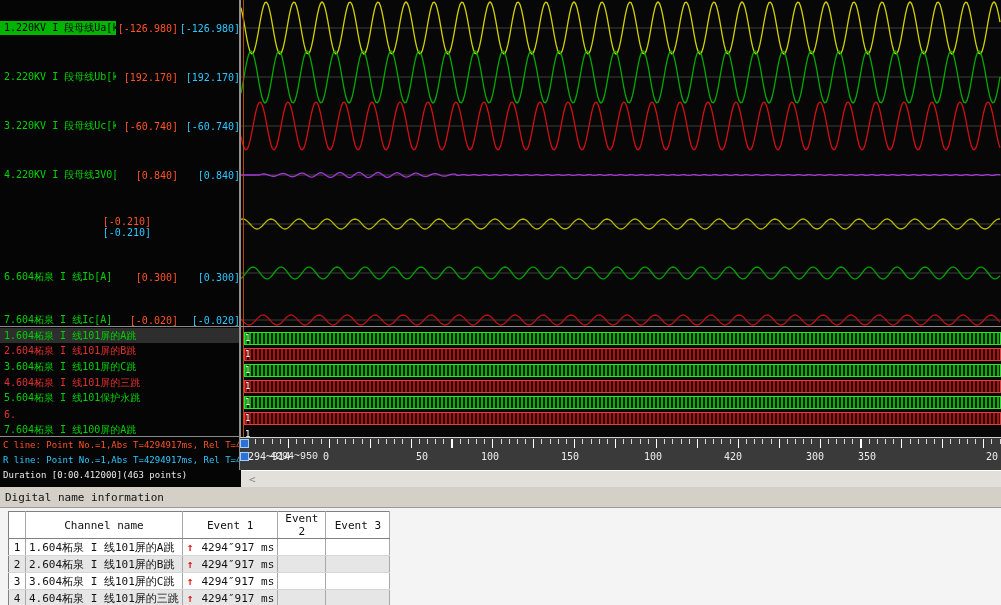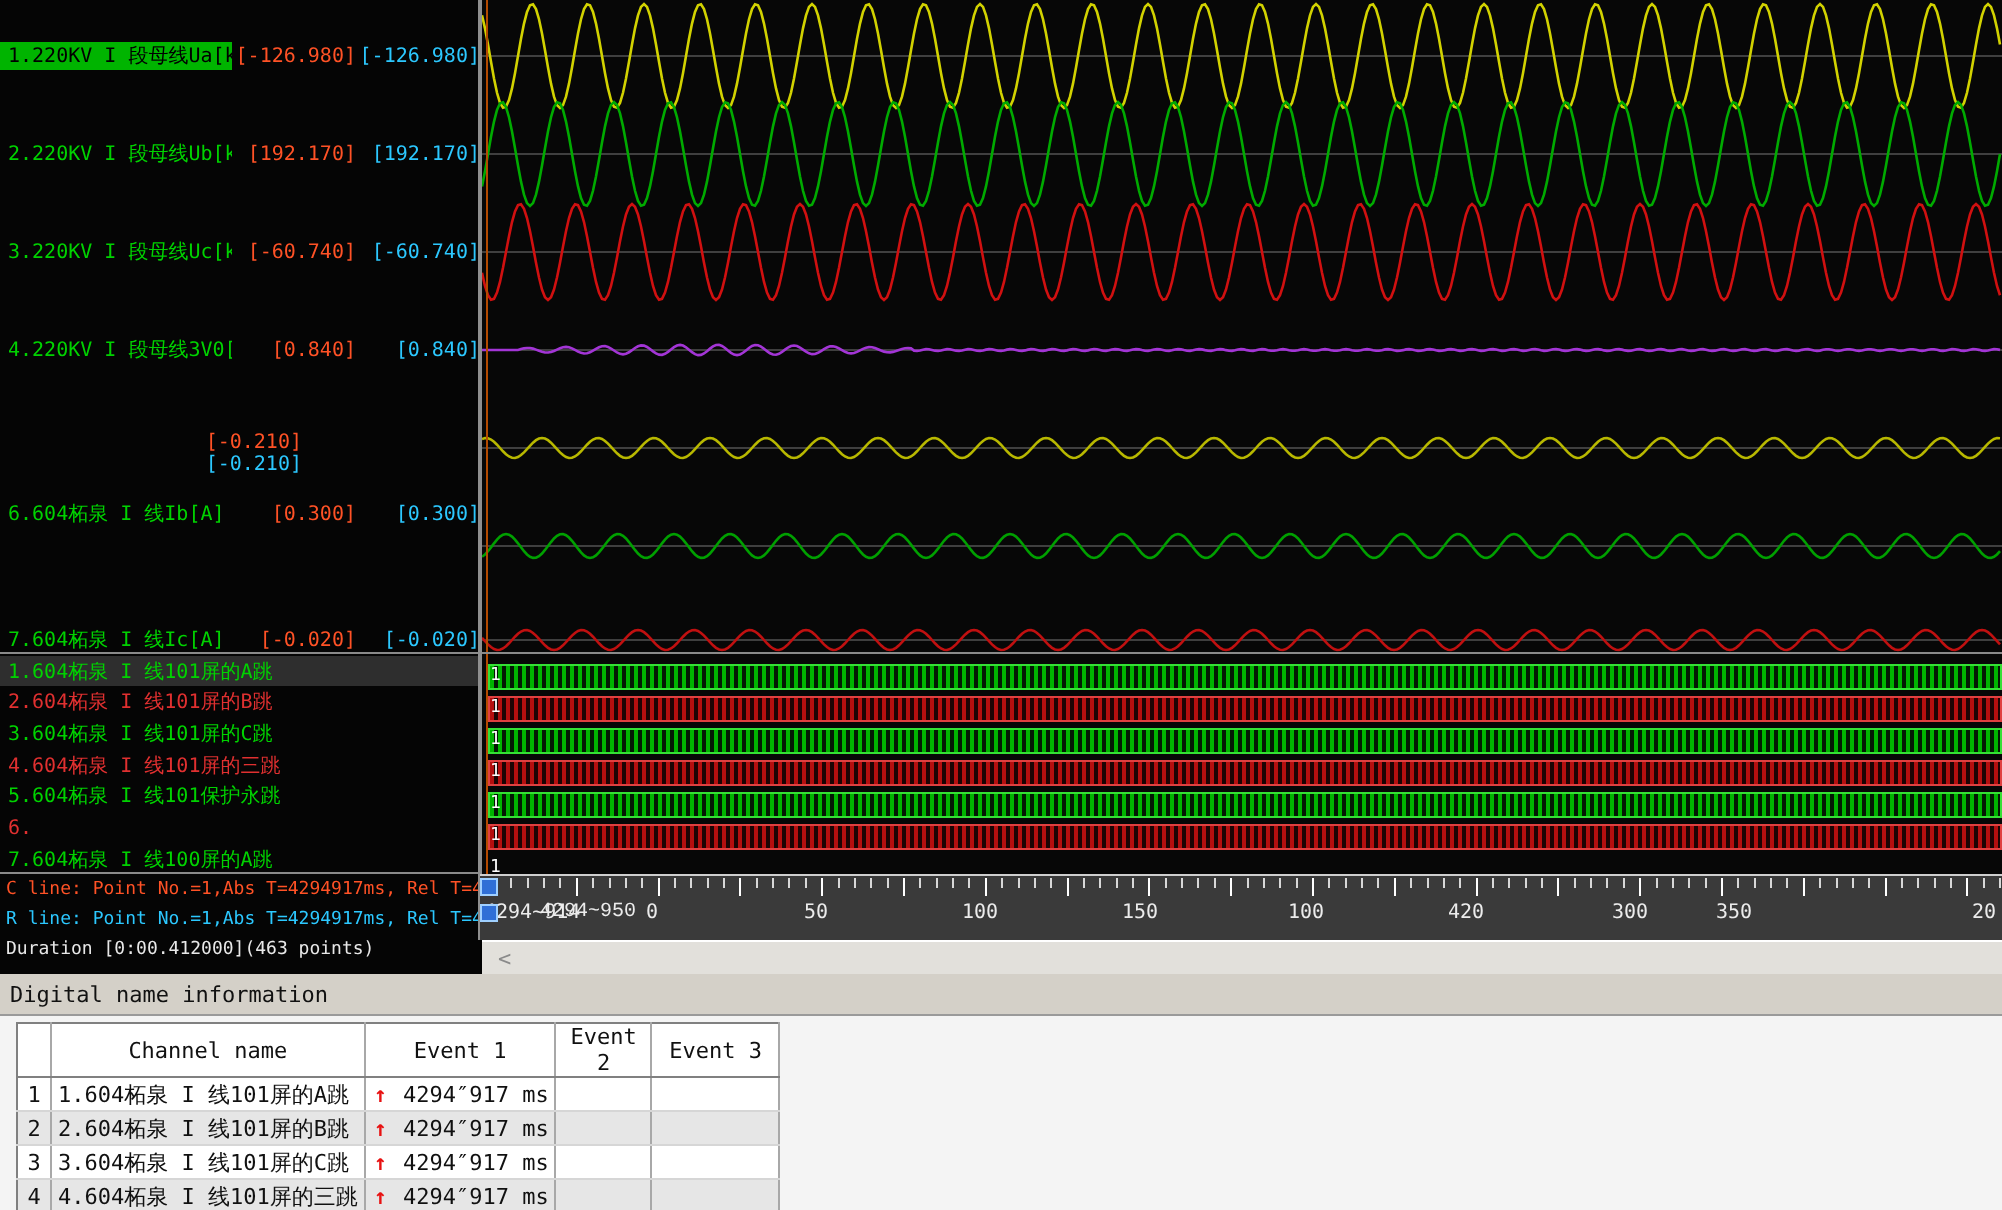--- a/index.html
+++ b/index.html
@@ -94,21 +94,21 @@
         <div class="arow" style="top: 167px;">
           <span class="albl">4.220KV I 段母线3V0[kV]</span>
           <span class="v1">[0.840]</span>
           <span class="v2">[0.840]</span>
         </div>
         <div class="arow" style="top: 216px; flex-direction: column;">
           <span class="albl">5.604柘泉 I 线Ia[A]</span>
           <span class="v1">[-0.210]</span>
           <span class="v2">[-0.210]</span>
         </div>
-        <div class="arow" style="top: 249px;">
+        <div class="arow" style="top: 269px;">
           <span class="albl">6.604柘泉 I 线Ib[A]</span>
           <span class="v1">[0.300]</span>
           <span class="v2">[0.300]</span>
         </div>
         <div class="arow" style="top: 312px;">
           <span class="albl">7.604柘泉 I 线Ic[A]</span>
           <span class="v1">[-0.020]</span>
           <span class="v2">[-0.020]</span>
         </div>
       </div>
@@ -169,21 +169,21 @@
   <div class="hdiv2"></div>
   <div class="vdiv"></div>
 
   <div class="ruler">
     <div class="ticks-small"></div>
     <div class="ticks-big"></div>
     <div id="time-labels">
         <span class="tlab left" style="left: 2px;">4294~914</span>
         <span class="tlab left" style="left: 30px; font-family: Liberation Mono, monospace;">4294~950</span>
         <span class="tlab" style="left: 86px;">0</span>
-        <span class="tlab" style="left: 168px;">50</span>
+        <span class="tlab" style="left: 182px;">50</span>
         <span class="tlab" style="left: 250px;">100</span>
         <span class="tlab" style="left: 330px;">150</span>
         <span class="tlab" style="left: 413px;">100</span>
         <span class="tlab" style="left: 493px;">420</span>
         <span class="tlab" style="left: 575px;">300</span>
         <span class="tlab" style="left: 627px;">350</span>
         <span class="tlab left" style="left: 746px;">20</span>
       </div>
     <div class="chandle" style="left:0;top:1px"></div>
     <div class="chandle" style="left:0;top:14px"></div>

